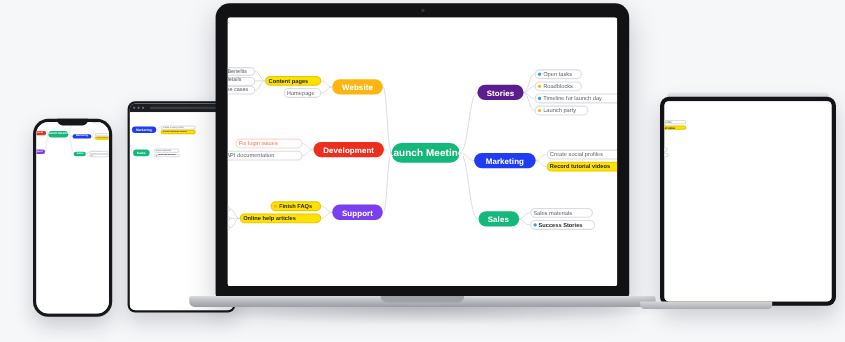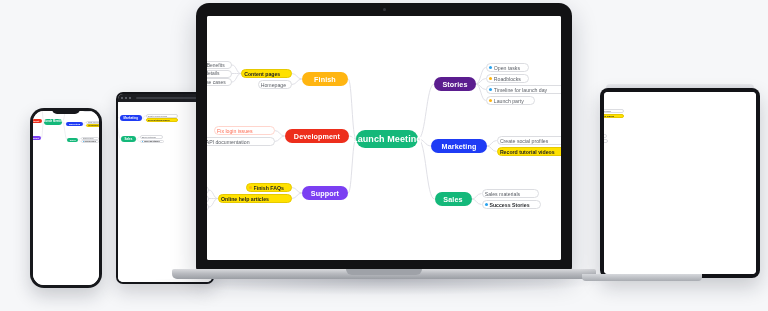--- a/index.html
+++ b/index.html
@@ -288,21 +288,21 @@
               <path d="M268.8,68 C273.8,68 273.8,84.5 278.8,84.5" fill="none" stroke="#dcdde3" stroke-width="0.9"></path>
               <path d="M211,123 C217.65,123 217.65,130 224.3,130" fill="none" stroke="#dcdde3" stroke-width="0.9"></path>
               <path d="M279.7,130 C284.7,130 284.7,124.5 289.7,124.5" fill="none" stroke="#dcdde3" stroke-width="0.9"></path>
               <path d="M279.7,130 C284.7,130 284.7,135.5 289.7,135.5" fill="none" stroke="#dcdde3" stroke-width="0.9"></path>
               <path d="M211,123 C219.25,123 219.25,183 227.5,183" fill="none" stroke="#dcdde3" stroke-width="0.9"></path>
               <path d="M264.5,183 C269.5,183 269.5,177.5 274.5,177.5" fill="none" stroke="#dcdde3" stroke-width="0.9"></path>
               <path d="M264.5,183 C269.5,183 269.5,188.5 274.5,188.5" fill="none" stroke="#dcdde3" stroke-width="0.9"></path>
             </svg>
             <div style="position: absolute; inset: 0px;">
               <div class="node" style="left: 149px; top: 114px; width: 62px; height: 18px; background: rgb(20, 184, 122); font-size: 9px;">Launch Meeting</div>
-              <div class="node" style="left: 94.9px; top: 56px; width: 46.2px; height: 14px; background: rgb(255, 181, 17); font-size: 7.2px;">Finish</div>
+              <div class="node" style="left: 94.9px; top: 56px; width: 46.2px; height: 14px; background: rgb(255, 181, 17); font-size: 7.2px;">Website</div>
               <div class="leaf hl" style="left: 34px; top: 53px; width: 50.9px; height: 9px; font-size: 5.2px; padding: 0px 2.2px; gap: 1.6px;">
                 <span style="overflow: hidden;">Content pages</span>
               </div>
               <div class="leaf" style="left: -7.6px; top: 45px; width: 32.6px; height: 8px; font-size: 4.94px; padding: 0px 2px; justify-content: center;">Benefits</div>
               <div class="leaf" style="left: -36.4px; top: 53.5px; width: 61.4px; height: 8px; font-size: 4.94px; padding: 0px 2px; justify-content: center;">Technical details</div>
               <div class="leaf" style="left: -10.8px; top: 62px; width: 35.8px; height: 8px; font-size: 4.94px; padding: 0px 2px; justify-content: center;">Use cases</div>
               <div class="leaf" style="left: 50.5px; top: 64px; width: 34.4px; height: 9px; font-size: 5.2px; padding: 0px 2.2px; gap: 1.6px;">
                 <span style="overflow: hidden;">Homepage</span>
               </div>
               <div class="grp" style="left: -39.9px; top: 41.5px; width: 128.3px; height: 35.5px; z-index: -1;"></div>

